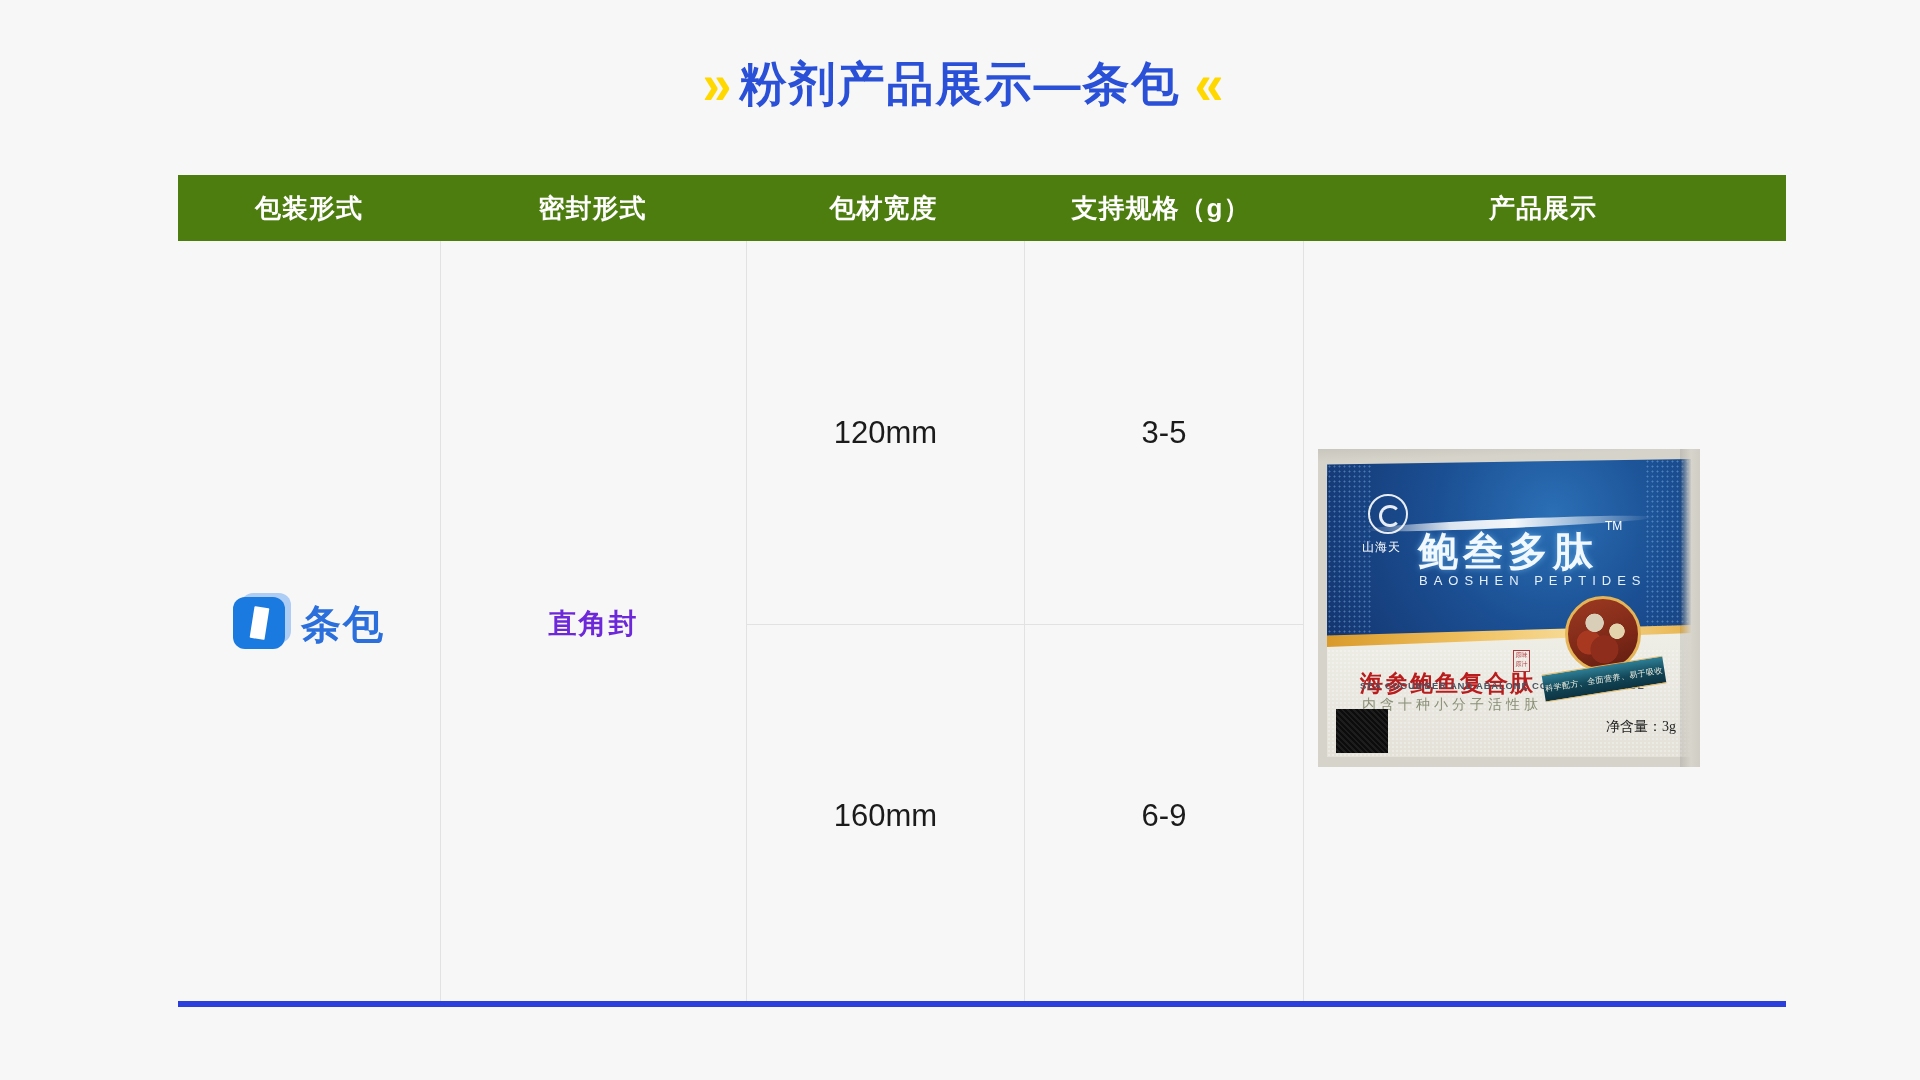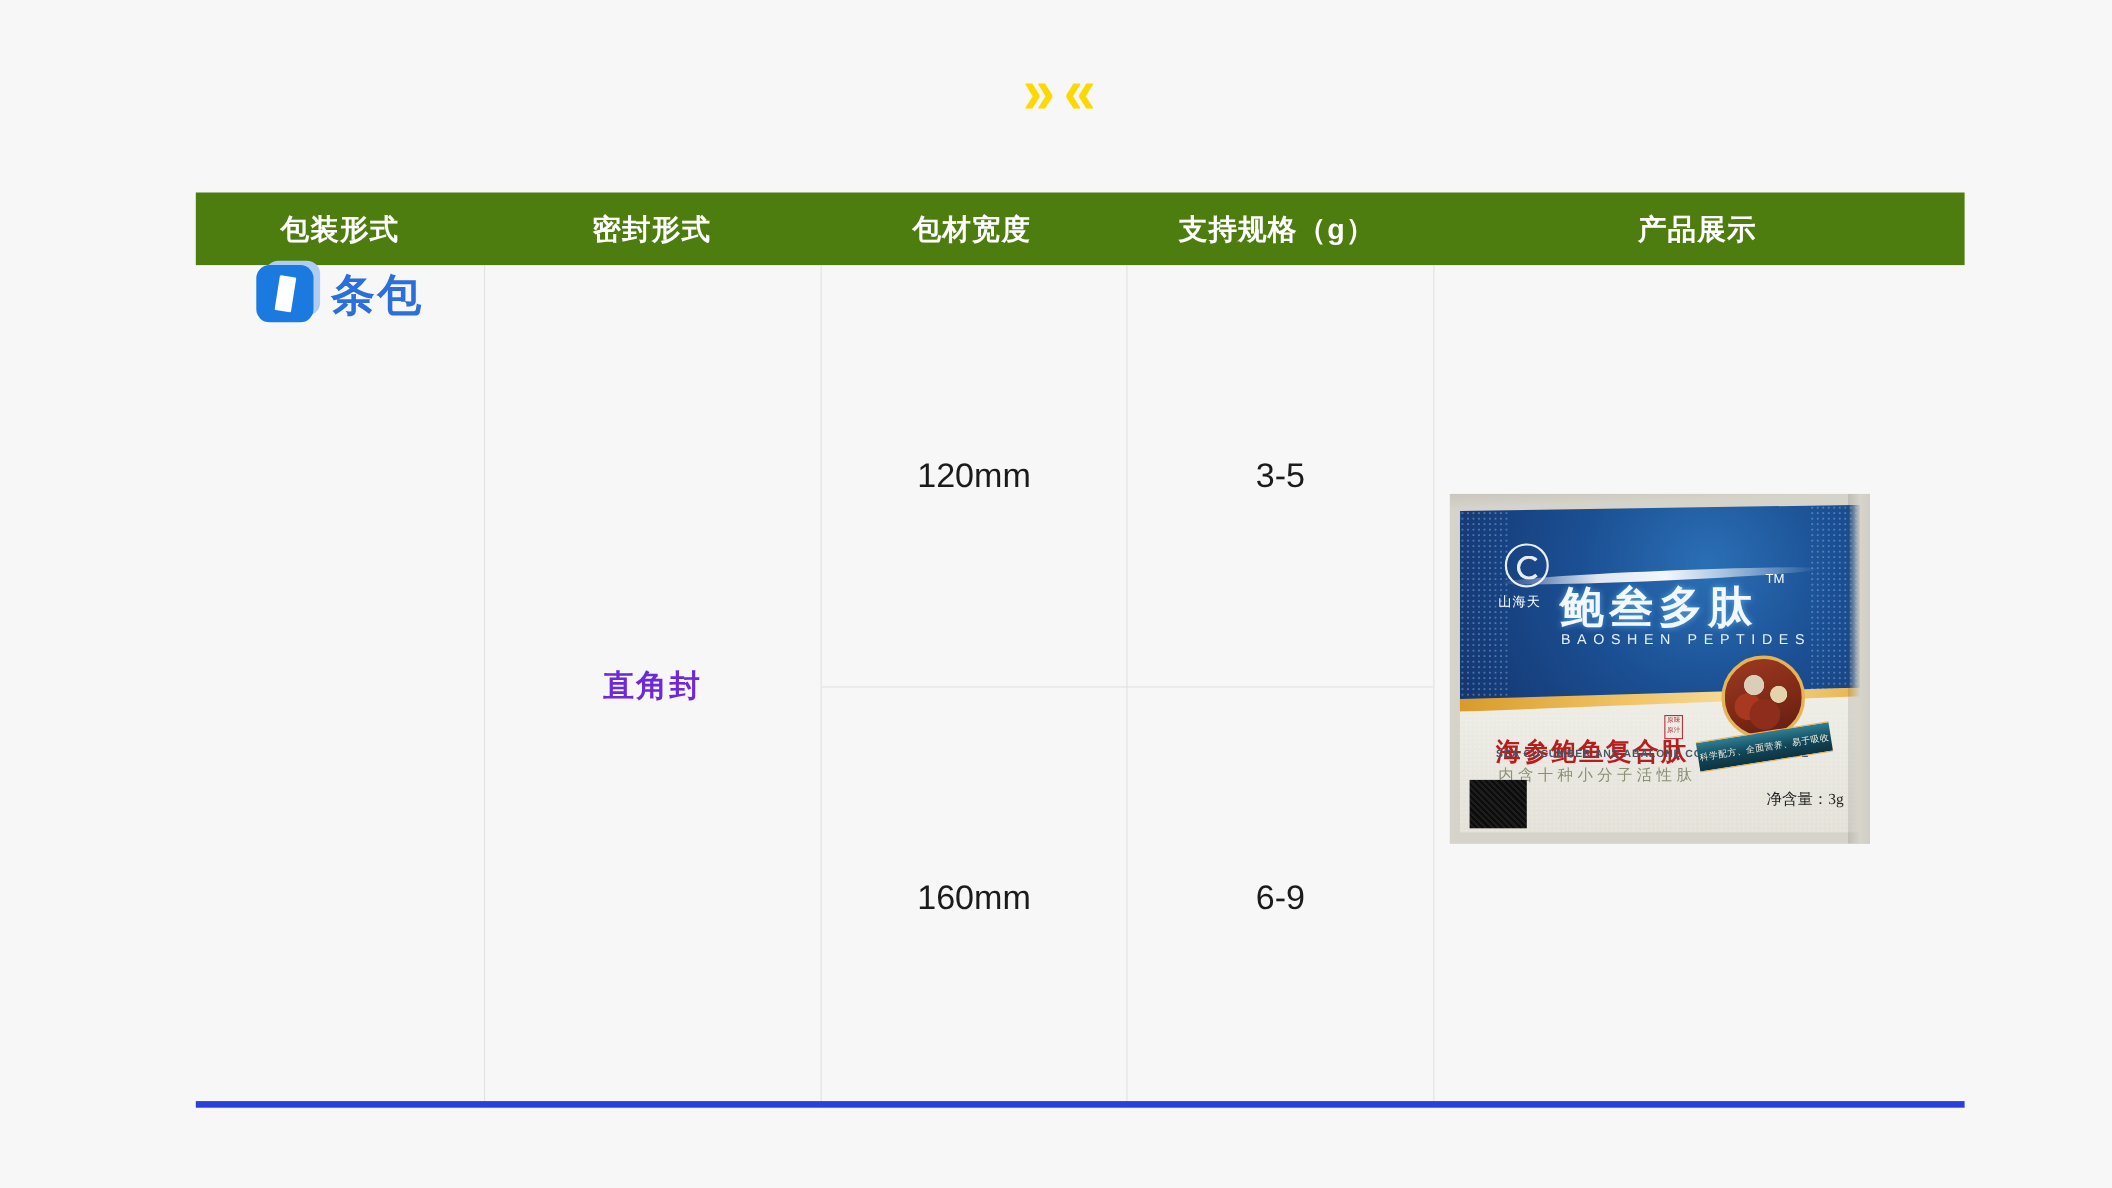--- a/index.html
+++ b/index.html
@@ -107,20 +107,21 @@
   }
 
   
   #cell-pack-type {
     position: absolute;
     left: 0;
     top: 0;
     width: 262px;
     height: 766px;
     display: flex;
+    align-items: center;
     justify-content: center;
     gap: 14px;
   }
   #stickpack-icon {
     position: relative;
     width: 54px;
     height: 54px;
     flex: none;
   }
   #stickpack-icon .shadow {
@@ -449,20 +450,21 @@
     width: 20px;
     height: 100%;
     background: linear-gradient(90deg, rgba(0,0,0,.10) 0%, rgba(215,212,203,.95) 55%, #d0cdc4 100%);
   }
 </style>
 </head>
 <body>
 
 <div id="title-bar">
   <span class="chev">»</span>
+  <span id="title-text">粉剂产品展示—条包</span>
   <span class="chev">«</span>
 </div>
 
 <div id="table-wrap">
 
   <div id="table-head">
     <div class="hcell hc1">包装形式</div>
     <div class="hcell hc2">密封形式</div>
     <div class="hcell hc3">包材宽度</div>
     <div class="hcell hc4">支持规格（g）</div>

